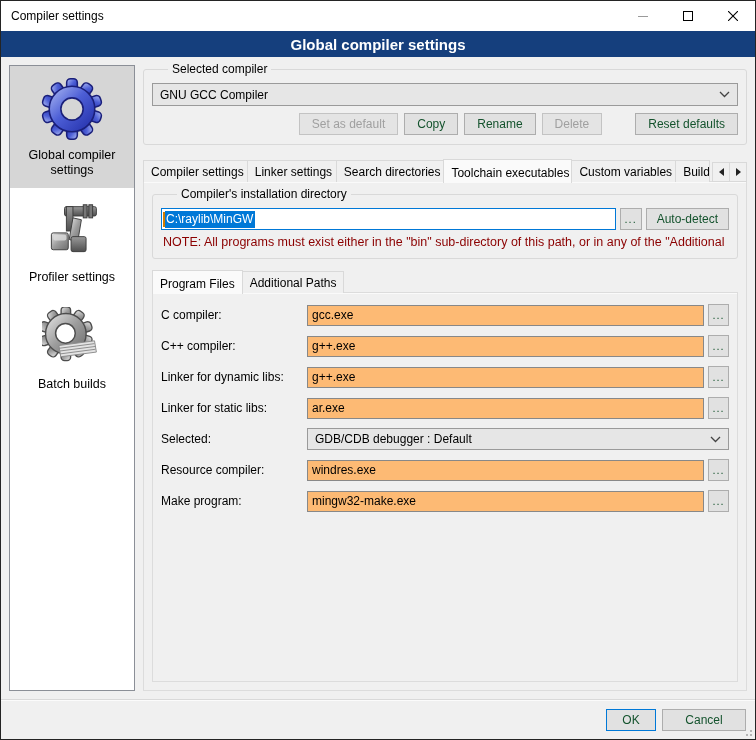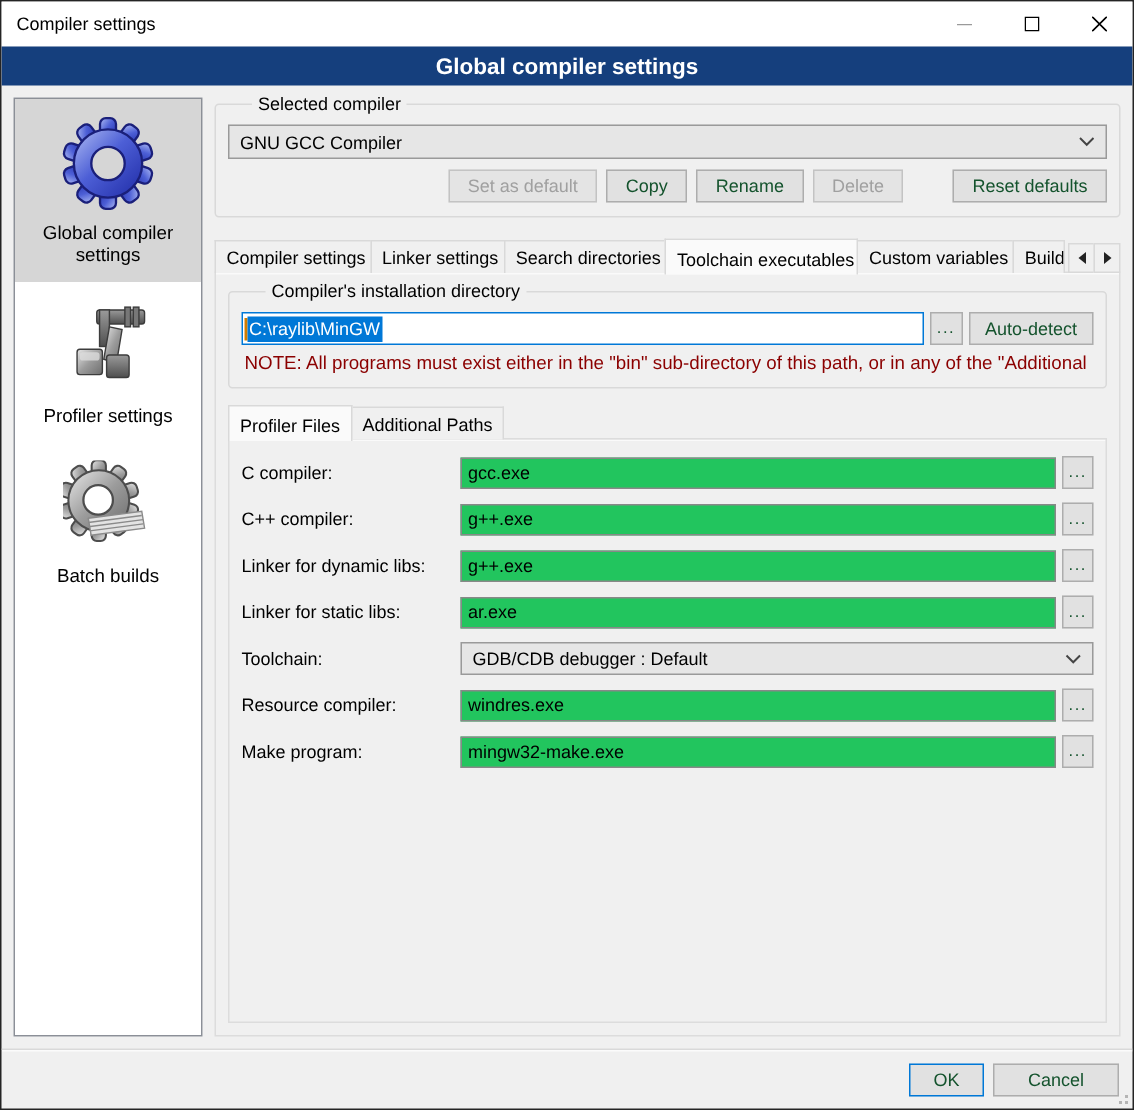--- a/index.html
+++ b/index.html
@@ -81,21 +81,21 @@
   .browse { width:22px; height:22px; padding:0; font-size:11px; letter-spacing:1px; }
   .autodetect { padding:0 10px; }
   .note { color:#8b0000; font-size:12.5px; margin:5px 2px 7px; white-space:nowrap; overflow:hidden; }
 
   
   .subtabstrip { margin-top:10px; display:flex; align-items:flex-end; height:24px; z-index:2; }
   .subpanel { flex:1; margin-top:-1px; border:1px solid #dcdcdc; box-shadow:inset 0 1px 0 #fafafa;
               background:#f0f0f0; padding:11px 8px 8px; display:flex; flex-direction:column; gap:9px; }
   .frow { display:flex; align-items:center; gap:4px; height:22px; flex:0 0 auto; }
   .frow .flabel { width:142px; font-size:12px; flex:0 0 auto; }
-  .tbox { flex:1; height:21px; border:1px solid #888; background:#22c55e; font-size:12px;
+  .tbox { flex:1; height:21px; border:1px solid #888; background:#fdba74; font-size:12px;
           padding:0 4px; font-family:inherit; min-width:0; }
   .browse-sm { width:21px; height:22px; padding:0; font-size:11px; letter-spacing:1px; flex:0 0 auto; }
   .combo.fill { flex:1; height:22px; }
 
   
   .btn-ok { width:50px; }
   .btn-cancel { width:84px; }
 
   .grip { position:absolute; right:3px; bottom:3px; width:10px; height:10px; }
   .grip i { position:absolute; width:2px; height:2px; background:#b5b5b5; }
@@ -255,21 +255,21 @@
               <span class="caret"></span>
               <span class="sel-text">C:\raylib\MinGW</span>
             </div>
             <button class="btn browse">...</button>
             <button class="btn autodetect">Auto-detect</button>
           </div>
           <div class="note">NOTE: All programs must exist either in the "bin" sub-directory of this path, or in any of the "Additional</div>
         </div>
 
         <div class="subtabstrip">
-          <div class="tab active">Profiler Files</div>
+          <div class="tab active">Program Files</div>
           <div class="tab">Additional Paths</div>
         </div>
 
         <div class="subpanel">
 
           <div class="frow">
             <span class="flabel">C compiler:</span>
             <input class="tbox" value="gcc.exe" style="">
             <button class="btn browse-sm">...</button>
           </div>
@@ -286,21 +286,21 @@
             <button class="btn browse-sm">...</button>
           </div>
 
           <div class="frow">
             <span class="flabel">Linker for static libs:</span>
             <input class="tbox" value="ar.exe" style="">
             <button class="btn browse-sm">...</button>
           </div>
 
           <div class="frow">
-            <span class="flabel">Toolchain:</span>
+            <span class="flabel">Selected:</span>
             <div class="combo fill">
               <span>GDB/CDB debugger : Default</span>
               <svg class="chev" width="11" height="7">
                   <path d="M1 1 L5.5 5.5 L10 1" fill="none" stroke="#444" stroke-width="1.3"></path>
                 </svg>
             </div>
           </div>
 
           <div class="frow">
             <span class="flabel">Resource compiler:</span>

